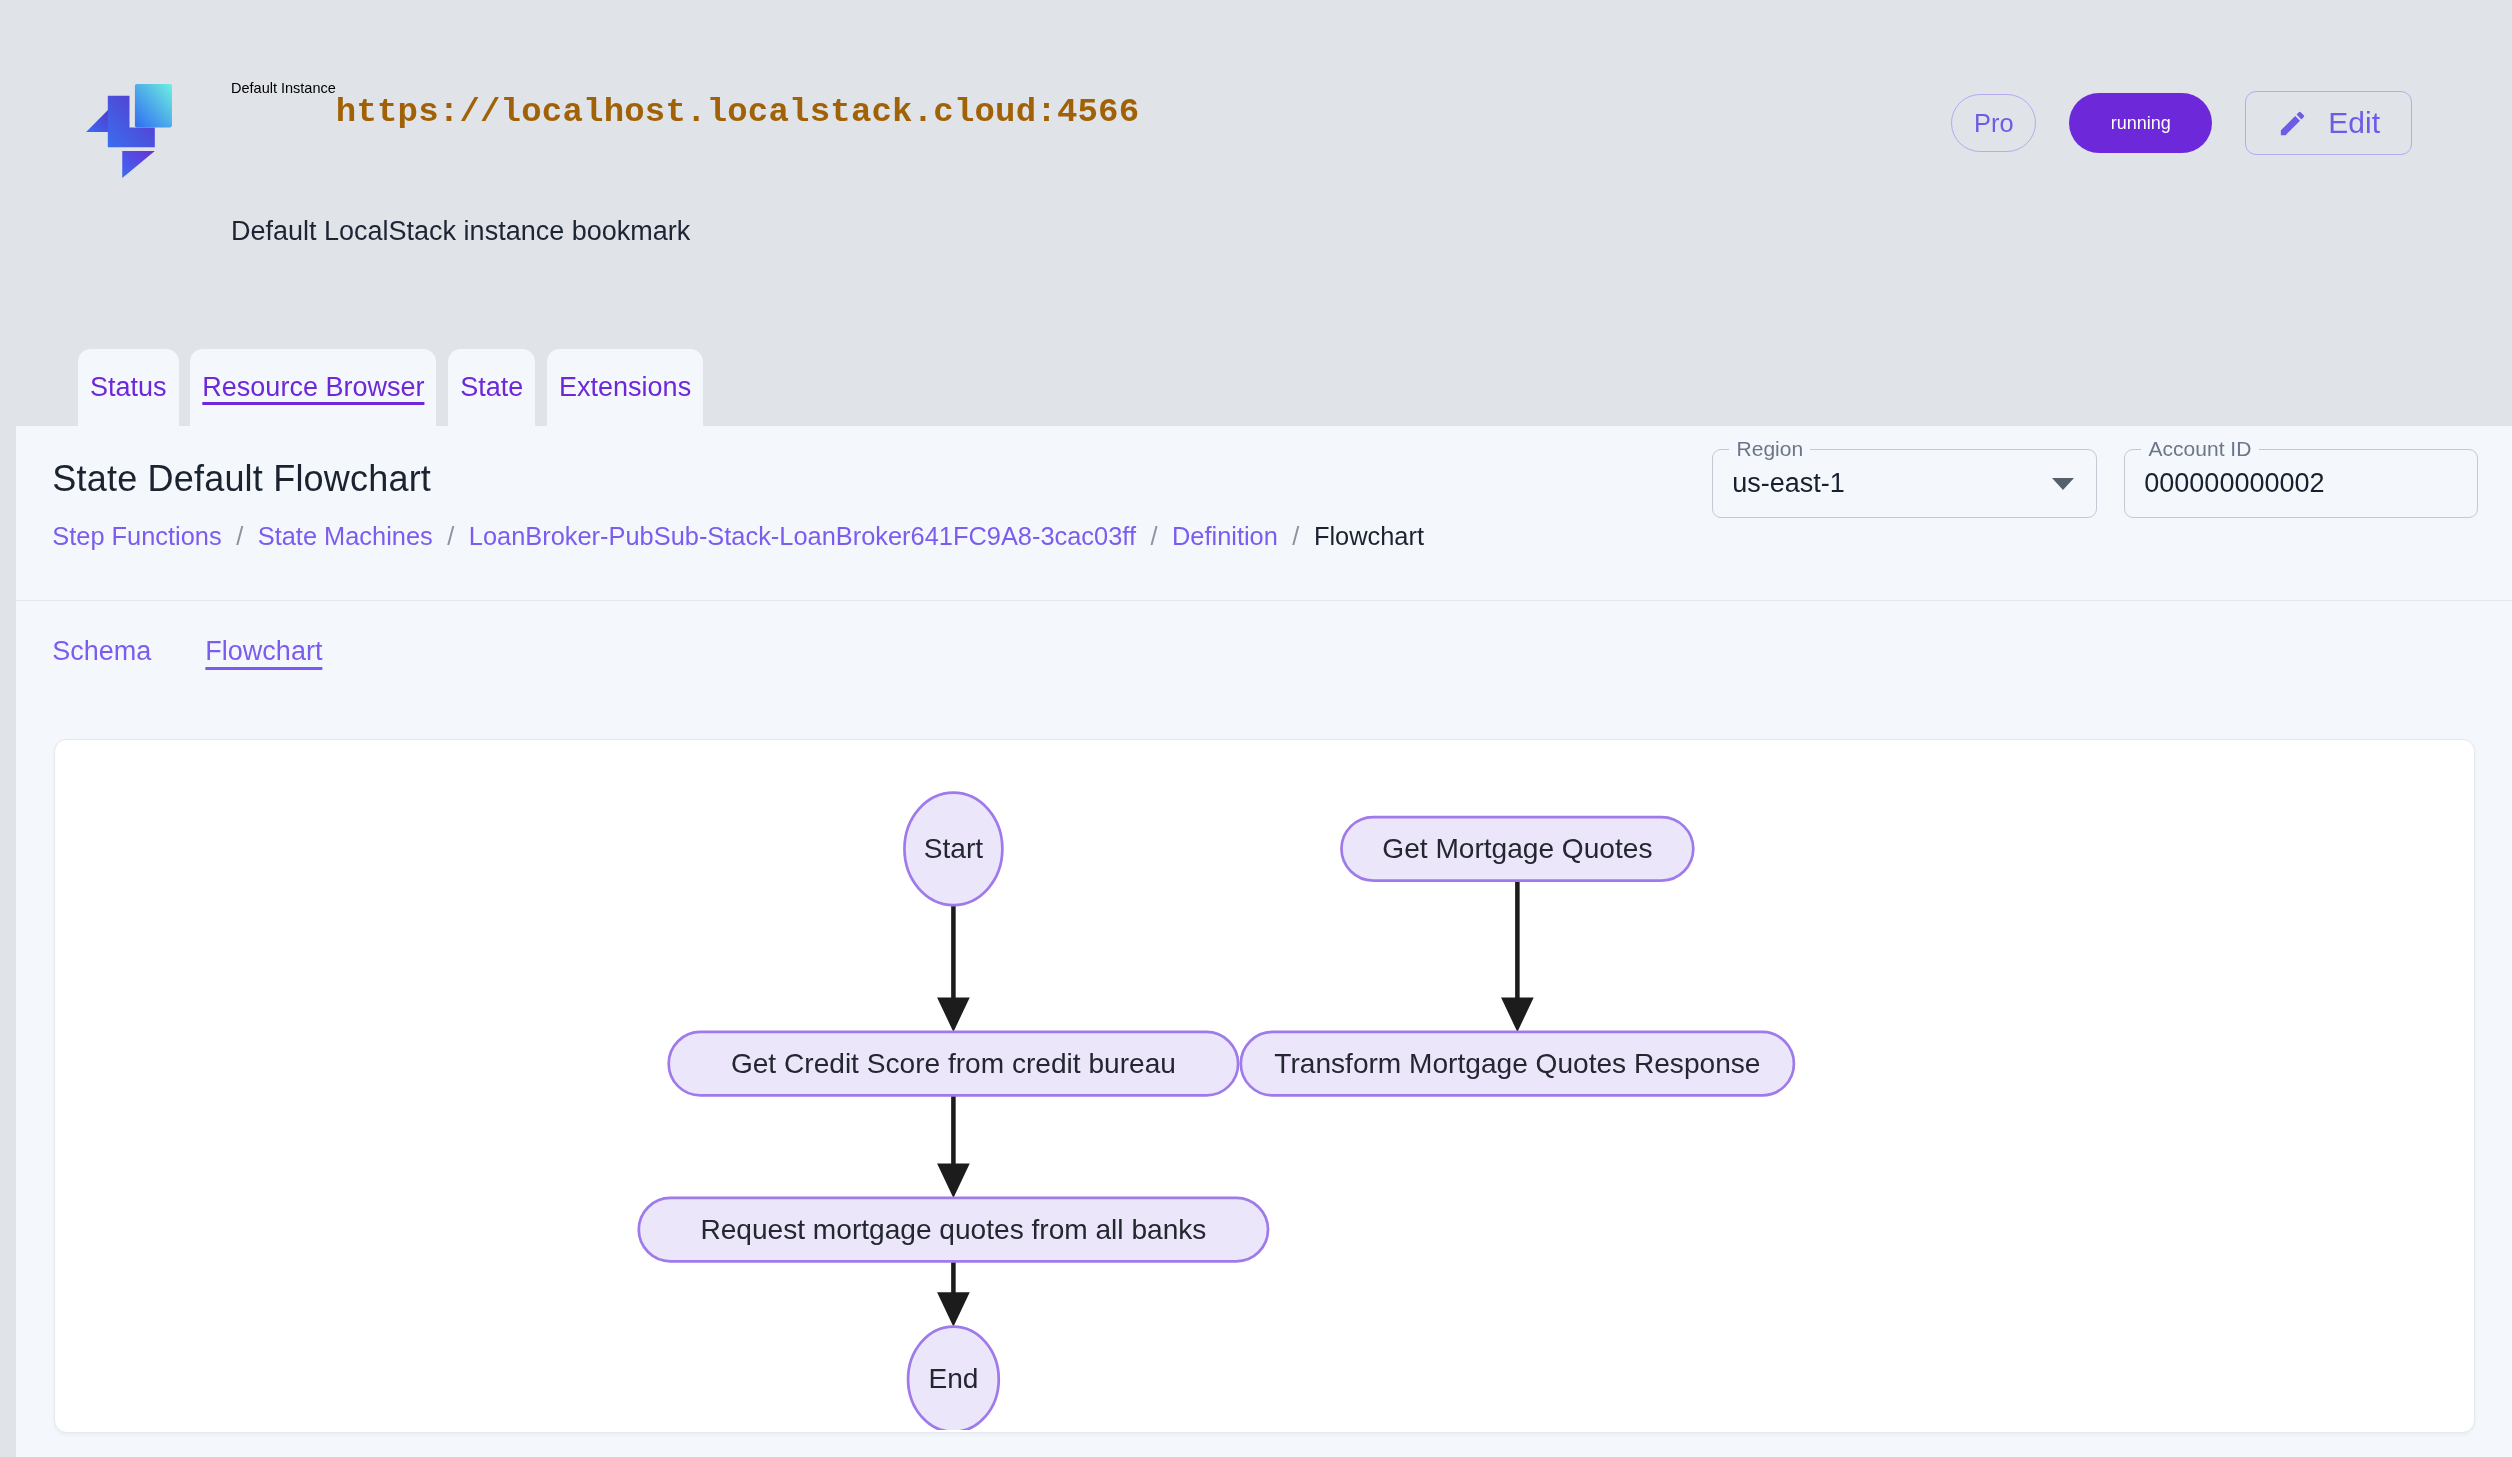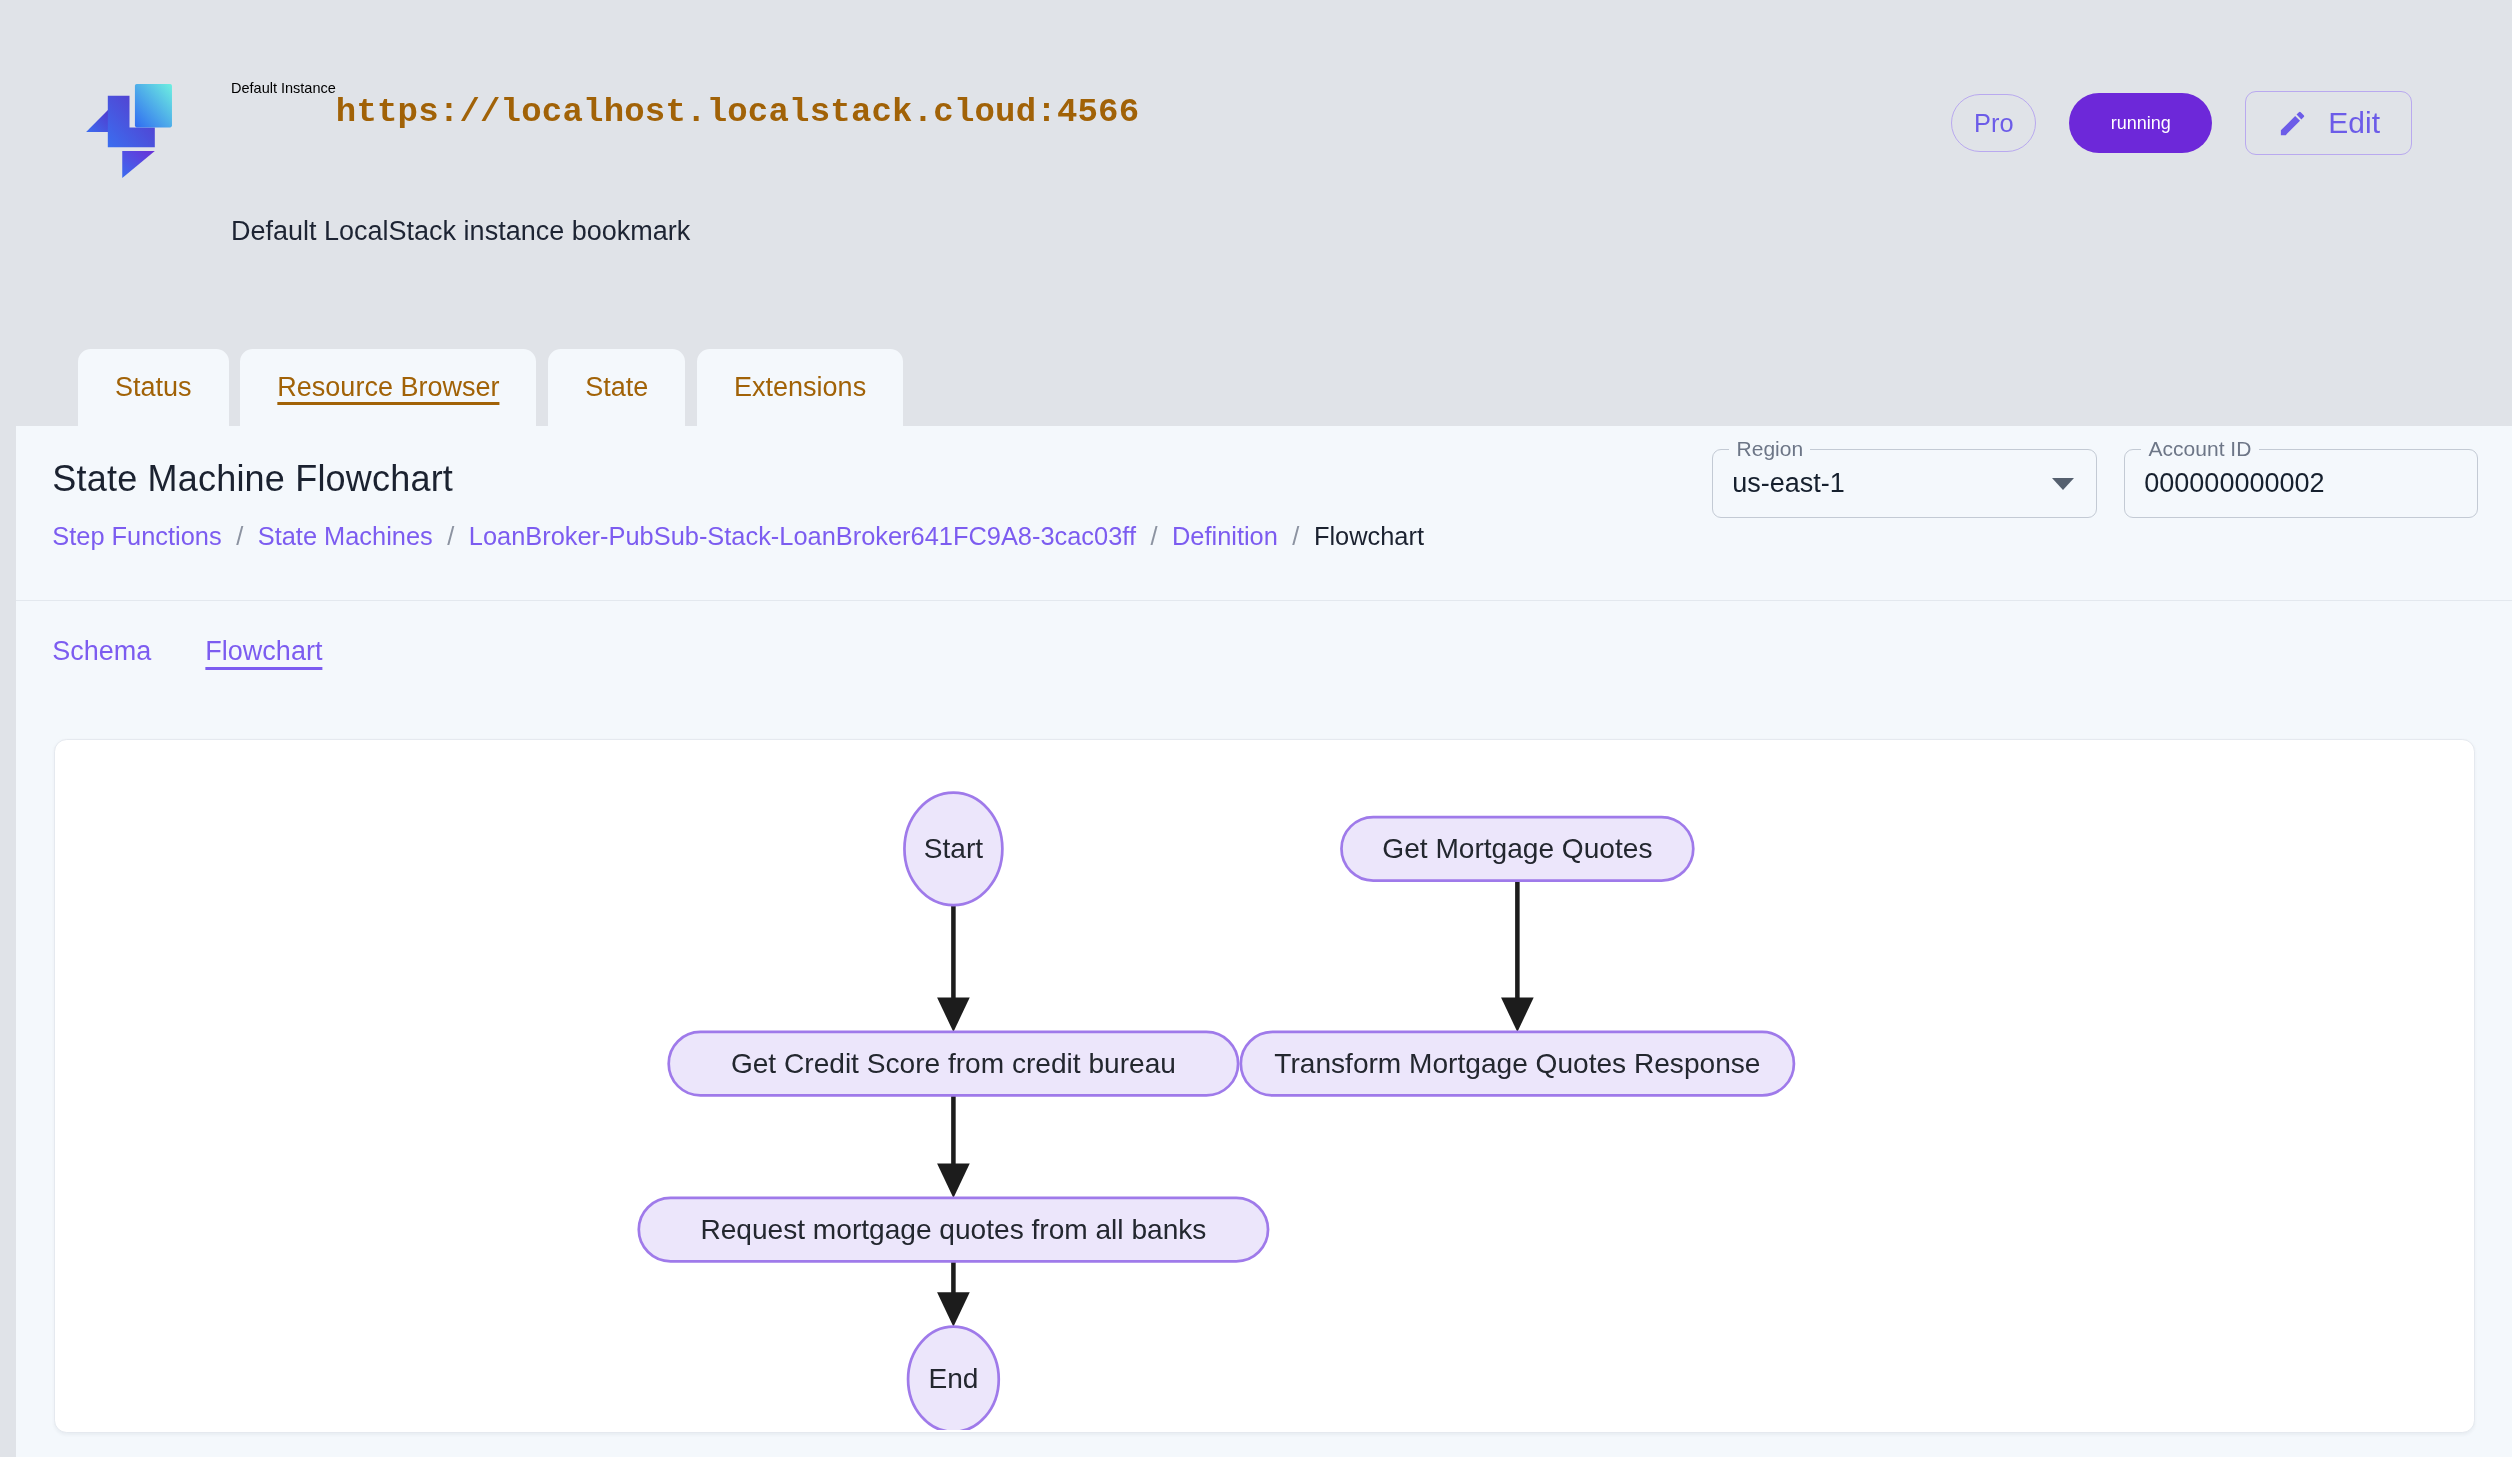--- a/index.html
+++ b/index.html
@@ -126,26 +126,26 @@
     display: flex;
     align-items: flex-end;
     padding-left: 78px;
     box-sizing: border-box;
     gap: 11.8px;
   }
   .main-tab {
     background: #f4f8fc;
     border-radius: 12.7px 12.7px 0 0;
     height: 77px;
-    padding: 0 37px;
+    padding: 0 12px;
     display: flex;
     align-items: center;
     justify-content: center;
     font-size: 27px;
-    color: #a16207;
+    color: #6d28d9;
     cursor: pointer;
     box-sizing: border-box;
   }
   .main-tab.active span {
     text-decoration: underline;
     text-underline-offset: 6.4px;
     text-decoration-thickness: 2.7px;
   }
 
   
@@ -361,21 +361,21 @@
       <span>State</span>
     </div>
     <div class="main-tab">
       <span>Extensions</span>
     </div>
   </div>
 
   <div class="content-panel">
 
     <div class="page-head">
-      <div class="page-title">State Machine Flowchart</div>
+      <div class="page-title">State Default Flowchart</div>
 
       <div class="breadcrumb">
         <span class="crumb-link">Step Functions</span>
         <span class="crumb-sep">/</span>
         <span class="crumb-link">State Machines</span>
         <span class="crumb-sep">/</span>
         <span class="crumb-link">LoanBroker-PubSub-Stack-LoanBroker641FC9A8-3cac03ff</span>
         <span class="crumb-sep">/</span>
         <span class="crumb-link">Definition</span>
         <span class="crumb-sep">/</span>

